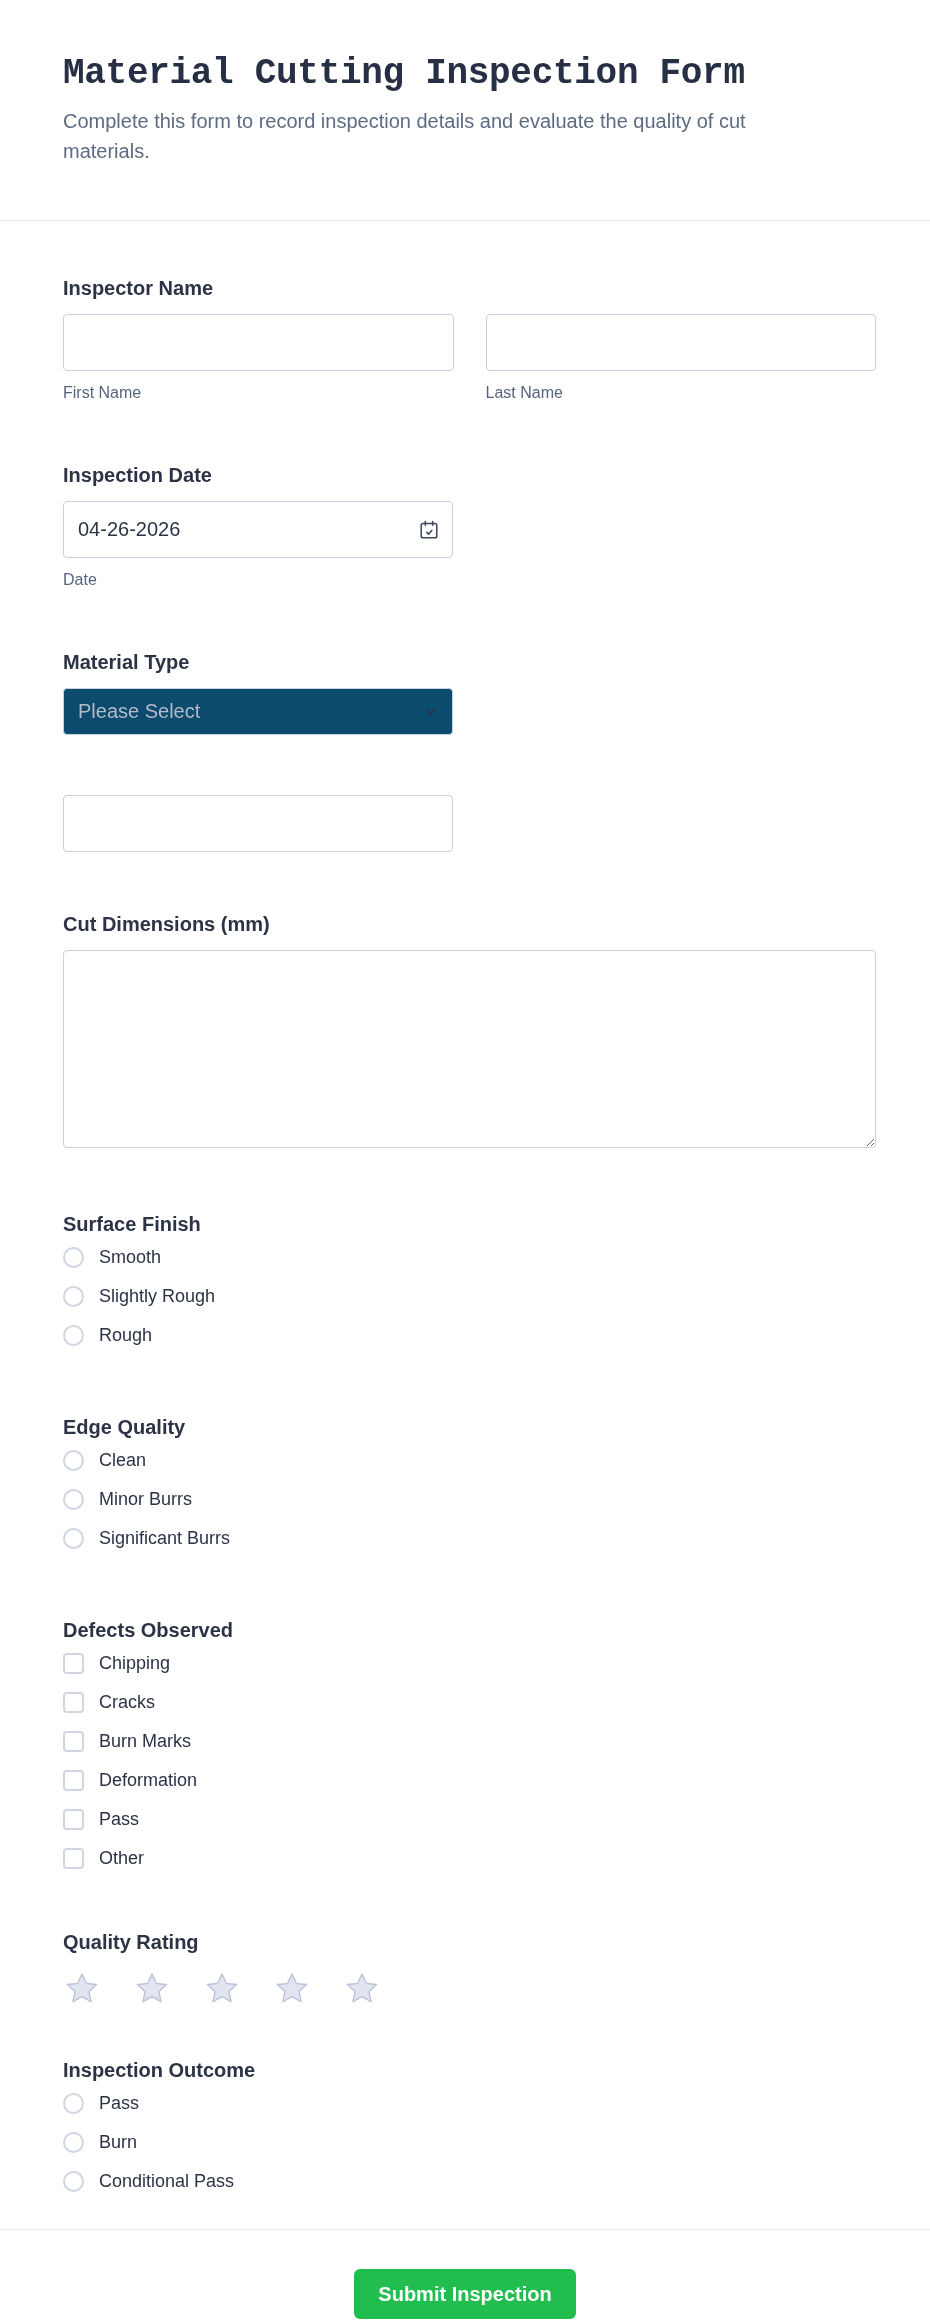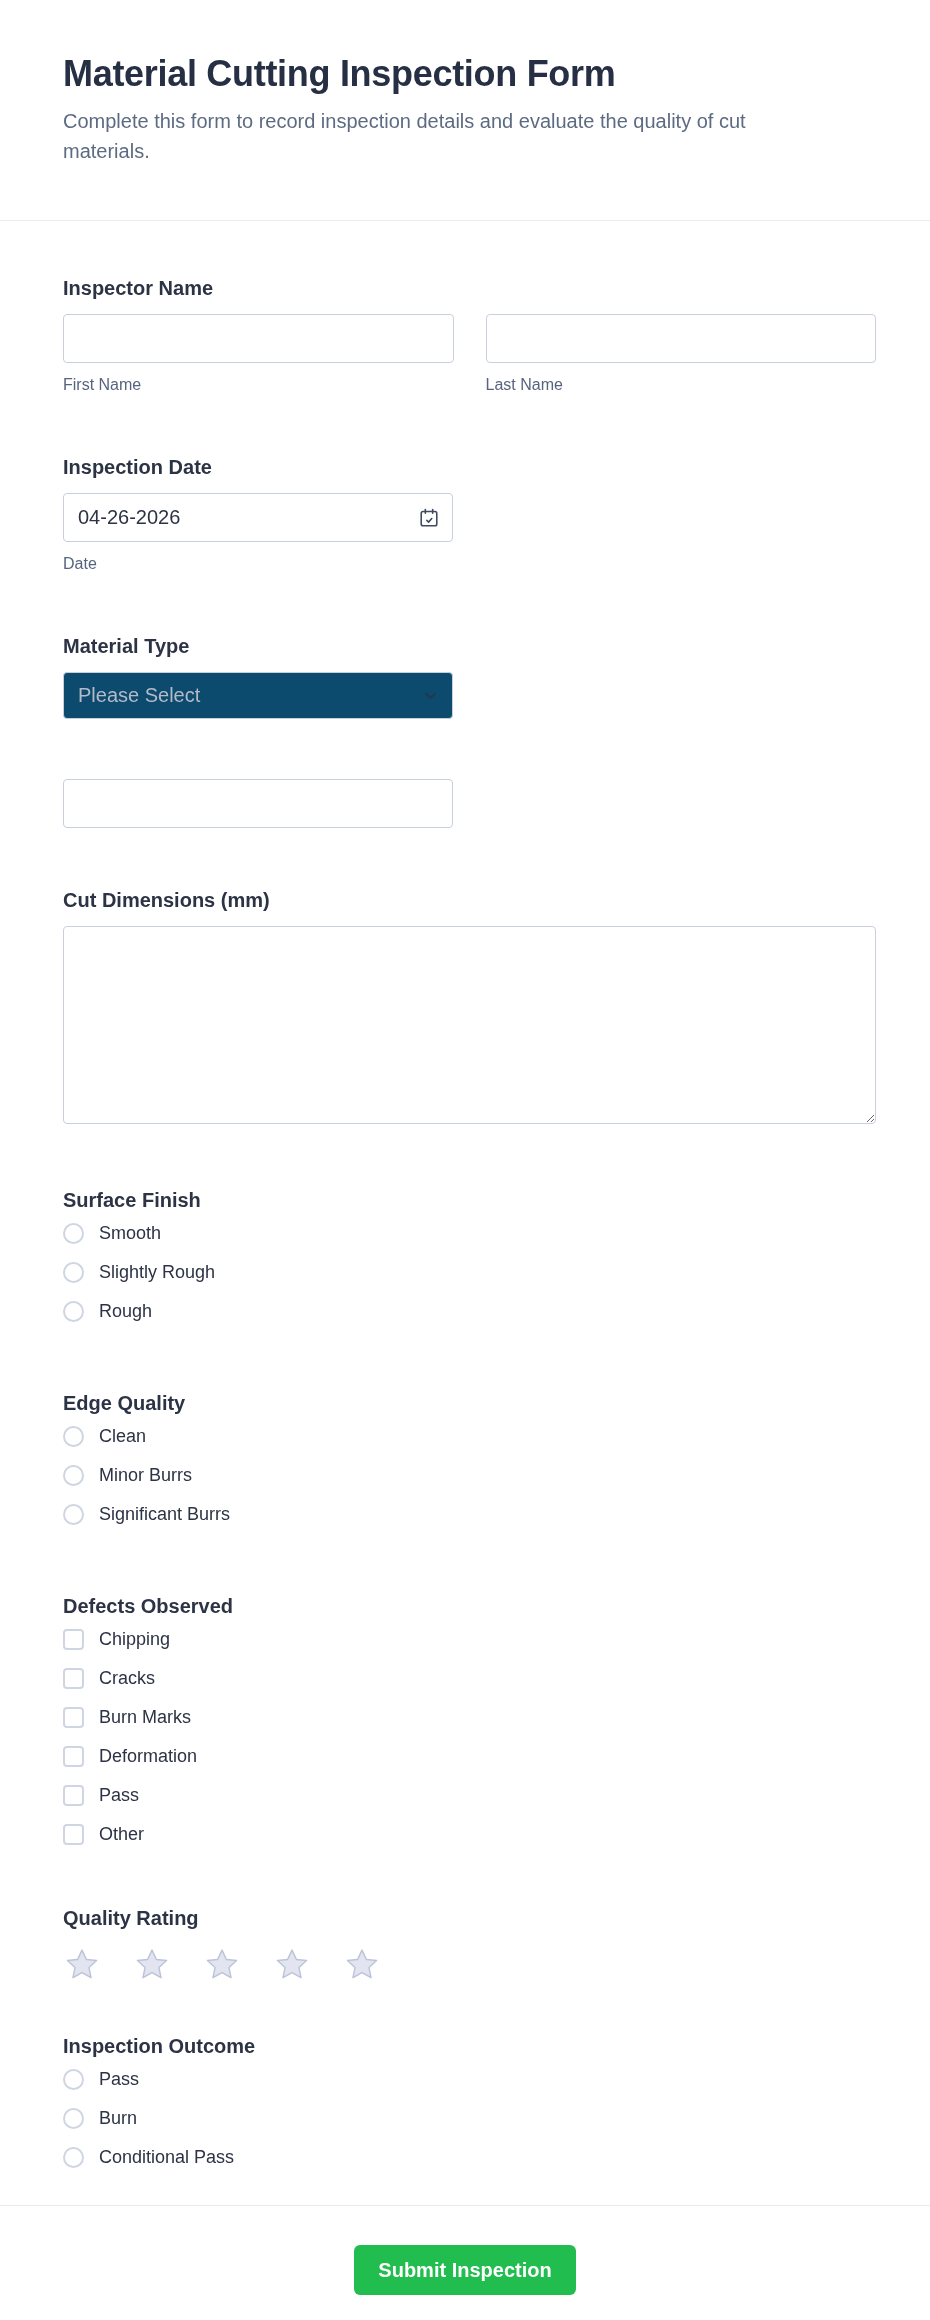--- a/index.html
+++ b/index.html
@@ -6,39 +6,39 @@
   body {
     width:930px; min-height:2320px;
     font-family:"Liberation Sans", sans-serif;
     color:#2c3345;
     box-sizing:border-box;
   }
   
   .header { padding:52px 63px 54px 63px; border-bottom:1px solid #e9edf3; }
   .page-title {
     margin:0; font-size:36px; line-height:44px; font-weight:700;
-    color:#262f43; letter-spacing:-0.3px;
+    color:#262f43; letter-spacing:-0.3px;font-family:Liberation Mono, monospace;
   }
   .page-subtitle {
     margin:10px 0 0 0; font-size:20px; line-height:30px;
     color:#5d6b82; max-width:760px;
   }
   
   main.form-body { padding:0 54px 0 63px; }
   .field { margin-top:60px; }
   .field.first { margin-top:55px; }
   .field.rating { margin-top:52px; }
   .field.outcome { margin-top:50px; }
   .q-label {
     font-size:20px; line-height:24px; font-weight:700;
     color:#2c3345; margin:0 0 14px 0;
   }
   .choice-group .q-label { margin-bottom:2px; }
   .text-input {
-    height:49px; width:100%; box-sizing:border-box;
+    height:57px; width:100%; box-sizing:border-box;
     border:1px solid #c9d0dd; border-radius:4px; background:#fff;
     font-family:"Liberation Sans", sans-serif;
     font-size:20px; color:#2c3345; padding:0 14px; outline:none;
   }
   .half { width:390px; }
   .name-row { display:flex; gap:32px; }
   .name-col { flex:1; min-width:0; }
   .sublabel { margin-top:12px; font-size:16px; line-height:20px; color:#57647e; }
   
   .date-wrap { position:relative; width:390px; }

